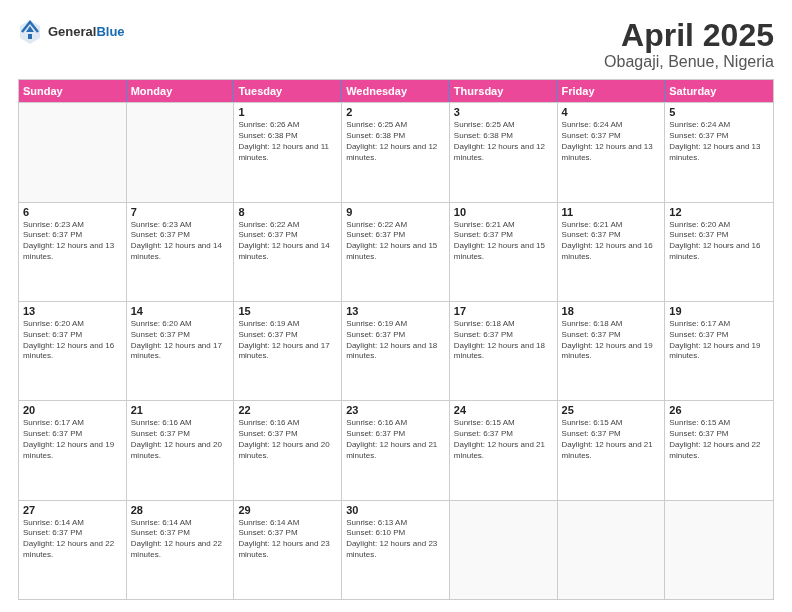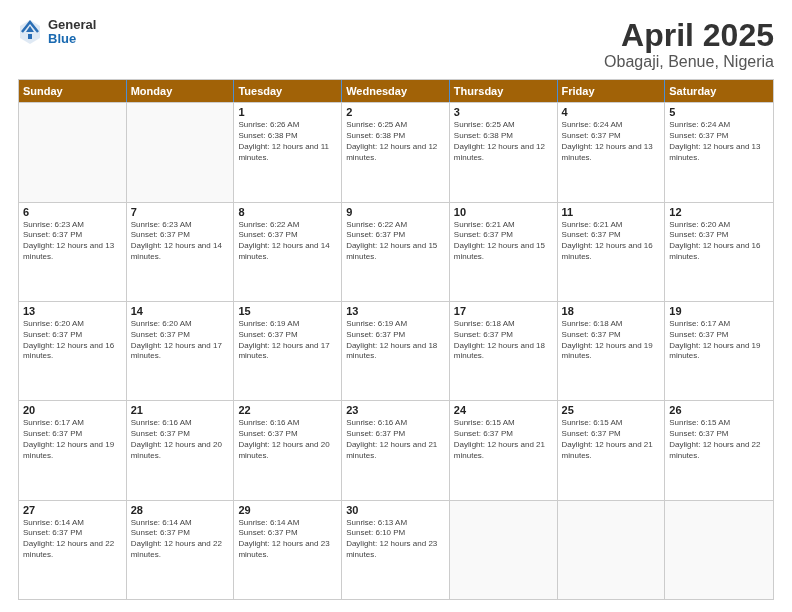--- a/index.html
+++ b/index.html
@@ -23,21 +23,21 @@
       align-items: flex-start;
       margin-bottom: 8px;
     }
     .logo {
       display: flex;
       align-items: center;
       gap: 2px;
     }
     .logo-text {
       display: flex;
-      flex-direction: column;
+      flex-direction: row;
       font-size: 13px;
       font-weight: bold;
       line-height: 1.1;
     }
     .logo-general { color: #333; }
     .logo-blue { color: #1a6ab1; }
     .logo-icon {
       width: 24px;
       height: 28px;
       margin-right: 4px;
@@ -57,21 +57,21 @@
     }
     .calendar {
       flex: 1;
       display: flex;
       flex-direction: column;
       border: 1px solid #ccc;
     }
     .cal-header-row {
       display: grid;
       grid-template-columns: repeat(7, 1fr);
-      background: #a16207;
+      background: #ec4899;
     }
     .cal-header-cell {
       color: #fff;
       font-size: 11px;
       font-weight: bold;
       padding: 5px 4px;
       text-align: left;
       border-right: 1px solid #4a8ed5;
     }
     .cal-header-cell:last-child { border-right: none; }

